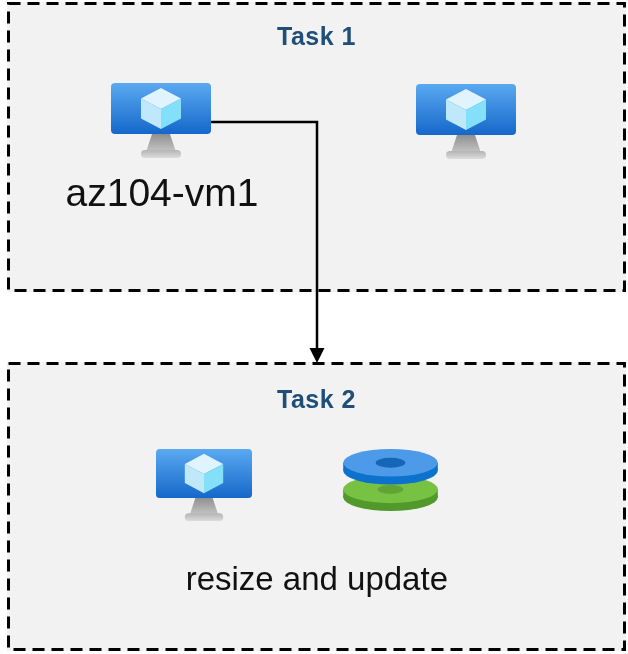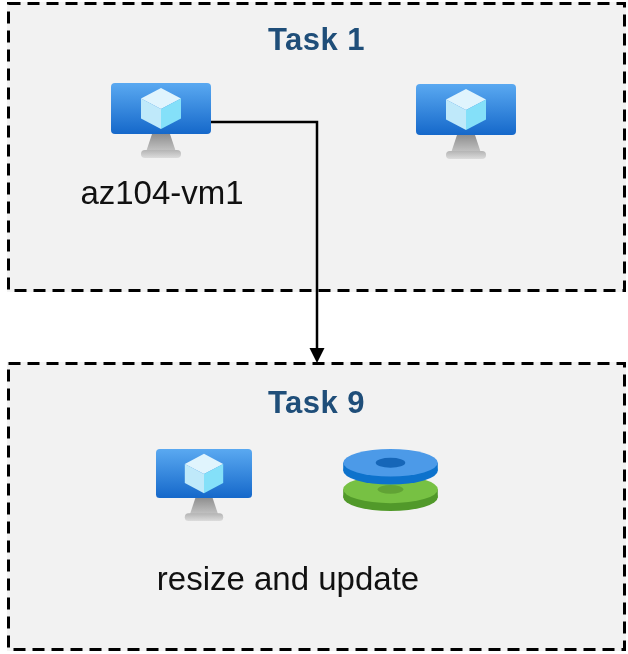--- a/index.html
+++ b/index.html
@@ -21,50 +21,50 @@
   .dashed-frame {
     position: absolute;
     inset: 0;
     width: 100%;
     height: 100%;
     pointer-events: none;
   }
   .task-title {
     position: relative;
     text-align: center;
-    font-size: 31px;
+    font-size: 25px;
     font-weight: 600;
     color: #1F4E79;
     letter-spacing: 0.5px;
   }
   .box1 .task-title { margin-top: 20px; }
   .box2 .task-title { margin-top: 23px; }
   .vm-icon-wrap { position: absolute; }
   .vm1-icon  { left: 104px; top: 81px; width: 100px; height: 76px; }
   .vm2-icon  { left: 409px; top: 82px; width: 100px; height: 76px; }
   .vm3-icon  { left: 149px; top: 87px; width: 96px;  height: 73px; }
   .disks-wrap{ position: absolute; left: 332px; top: 84px; width: 103px; height: 67px; }
   .vm-icon-wrap svg, .disks-wrap svg { display: block; width: 100%; height: 100%; }
   .vm-label {
     position: absolute;
     width: 240px;
     text-align: center;
-    font-size: 33px;
+    font-size: 39px;
     line-height: 42px;
     color: #111111;
     white-space: nowrap;
   }
   .vm1-label { left: 35px;  top: 170px; }
   .vm2-label { left: 340px; top: 170px; }
   .caption {
     position: absolute;
     left: 121px;
     top: 197px;
     width: 320px;
-    text-align: center;
+    text-align: right;
     font-size: 33px;
     line-height: 40px;
     color: #111111;
     white-space: nowrap;
   }
   .arrow-overlay {
     position: absolute;
     inset: 0;
     pointer-events: none;
     z-index: 5;
@@ -124,21 +124,21 @@
     <div class="vm-label vm1-label">
       <div>az104-vm1</div>
     </div>
 
   </div>
 
   <div class="task-box box2">
     <svg class="dashed-frame" viewBox="0 0 619 289" preserveAspectRatio="none">
       <rect x="1.5" y="1.5" width="616" height="286" fill="none" stroke="#000000" stroke-width="3" stroke-dasharray="12 7"></rect>
     </svg>
-    <div class="task-title">Task 9</div>
+    <div class="task-title">Task 2</div>
 
     <div class="vm-icon-wrap vm3-icon">
       <svg viewBox="0 0 100 76">
         <rect x="0" y="0" width="100" height="51" rx="4" fill="url(#screenGrad)"></rect>
         <polygon points="50,5 70,15.5 50,26 30,15.5" fill="#E0F4FD"></polygon>
         <polygon points="30,15.5 50,26 50,46 30,35.5" fill="#BFE9FA"></polygon>
         <polygon points="70,15.5 70,35.5 50,46 50,26" fill="#84E0F9"></polygon>
         <polygon points="41,51 59,51 65,69 35,69" fill="url(#standGrad)"></polygon>
         <rect x="30" y="67" width="40" height="8" rx="4" fill="url(#baseGrad)"></rect>
       </svg>

